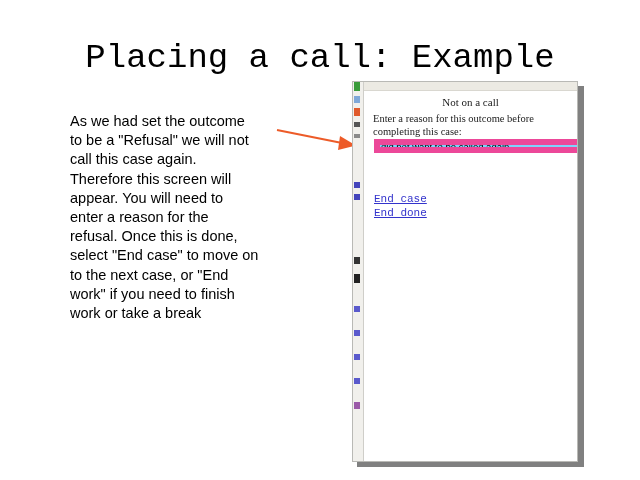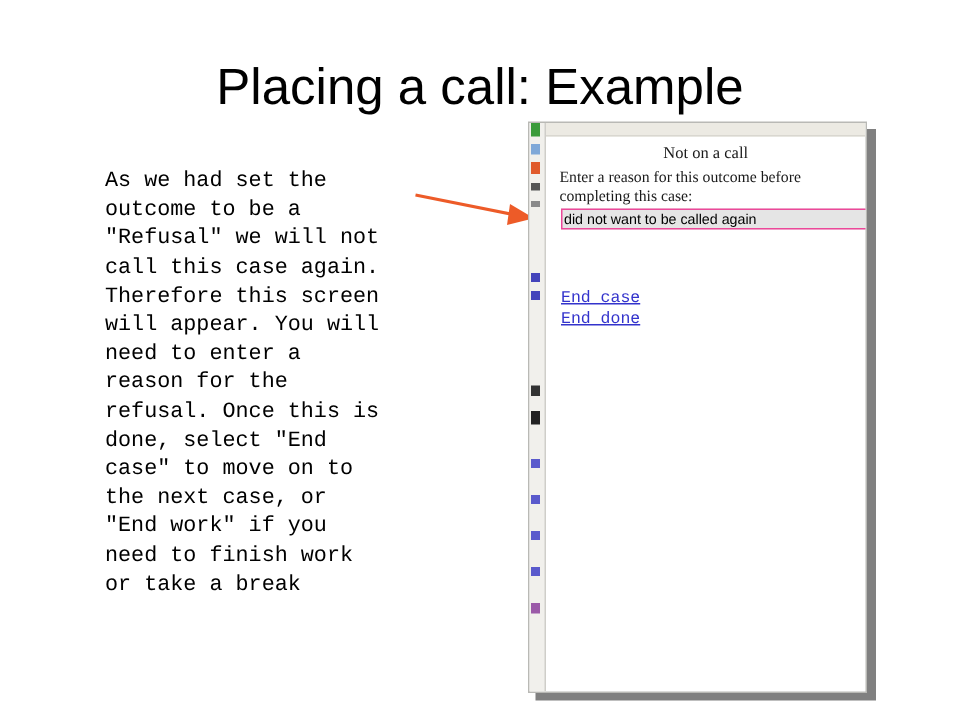--- a/index.html
+++ b/index.html
@@ -16,36 +16,36 @@
     color: #000000;
   }
 
   
   #slide-title {
     position: absolute;
     left: 0;
     top: 38px;
     width: 640px;
     text-align: center;
-    font-family: Liberation Sans, sans-serif;
+    font-family: Liberation Mono, monospace;
     font-size: 34px;
     font-weight: 400;
     line-height: 40px;
     letter-spacing: 0px;
     color: #000000;
     white-space: nowrap;
   }
 
   
   #slide-body {
     position: absolute;
     left: 70px;
     top: 112px;
     width: 190px;
-    font-family: Liberation Mono, monospace;
+    font-family: Liberation Sans, sans-serif;
     font-size: 14.5px;
     line-height: 19.2px;
     color: #000000;
     text-align: left;
   }
 
   
   #callout-arrow {
     position: absolute;
     left: 268px;
@@ -139,22 +139,22 @@
     position: absolute;
     left: 9px;
     top: 47px;
     width: 224px;
     height: 14px;
     font-family: "Liberation Sans", sans-serif;
     font-size: 9.5px;
     line-height: 12px;
     padding: 0 1px;
     color: #000000;
-    background: #e5e5e5;
-    border: 1px solid #ec4899;
+    background: #7dd3fc;
+    border: 6px solid #ec4899;
     box-sizing: border-box;
     outline: none;
   }
   #link-list {
     position: absolute;
     left: 9px;
     top: 101px;
   }
   .app-link {
     display: block;

